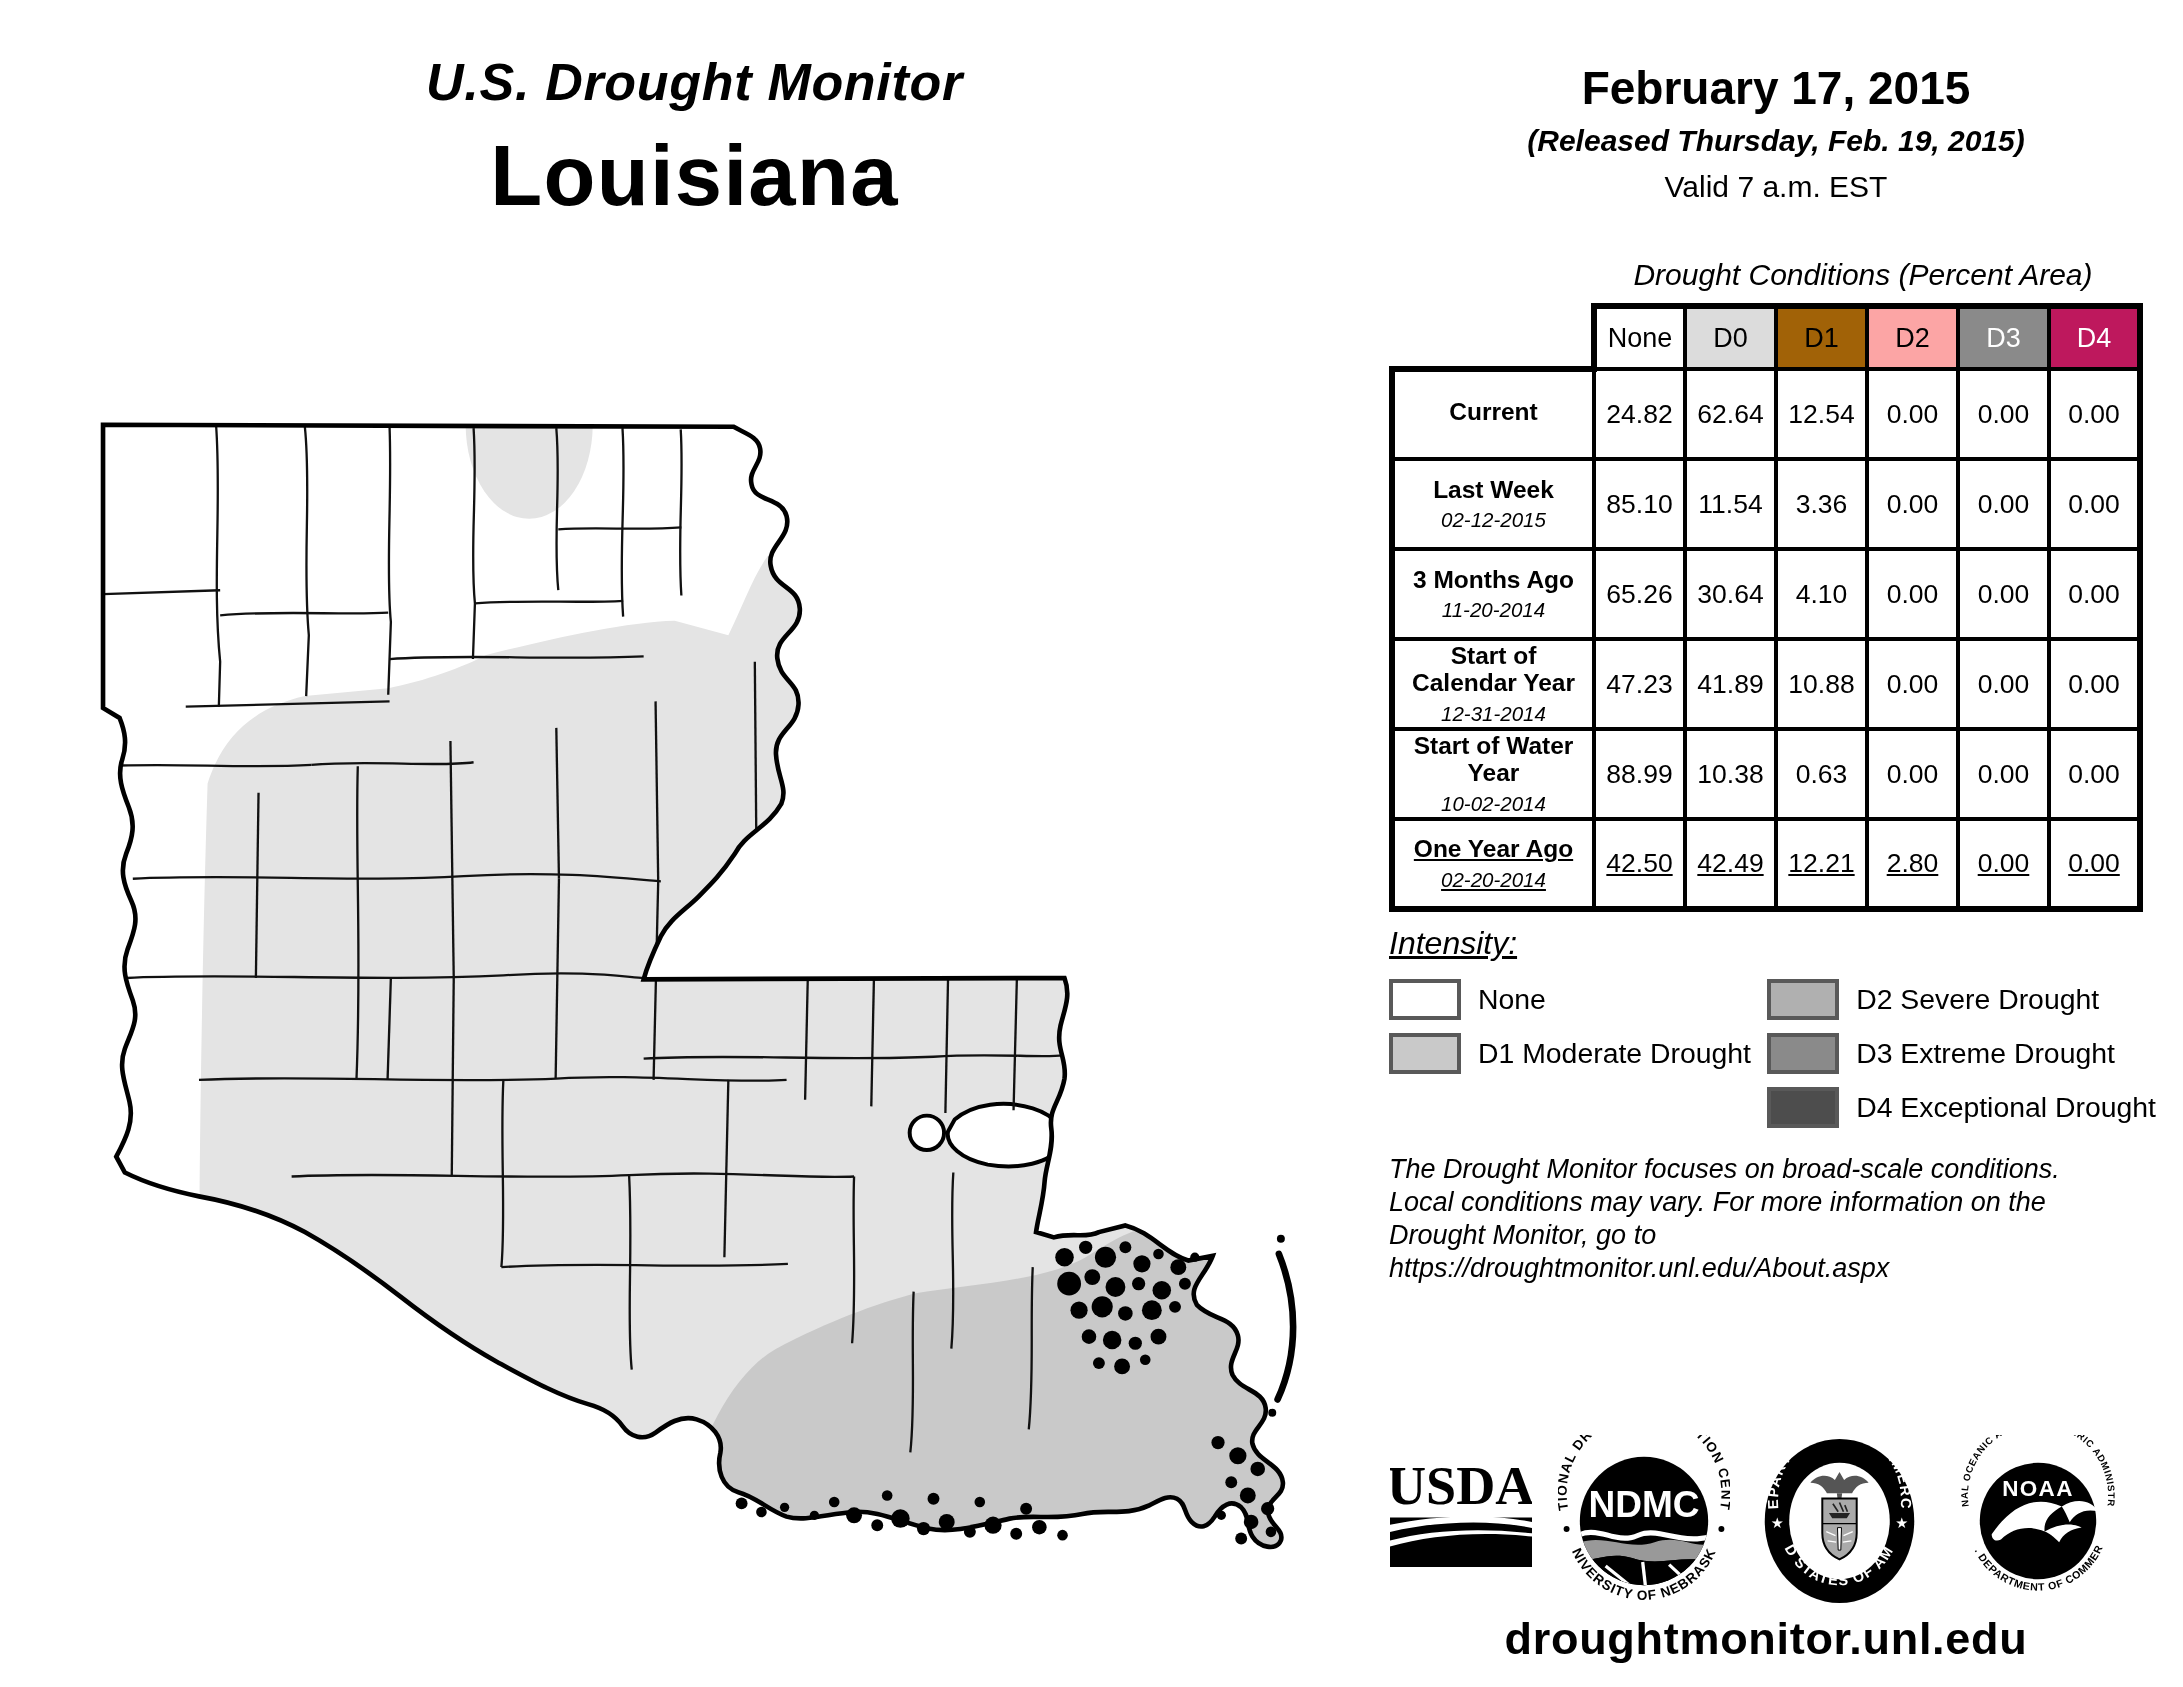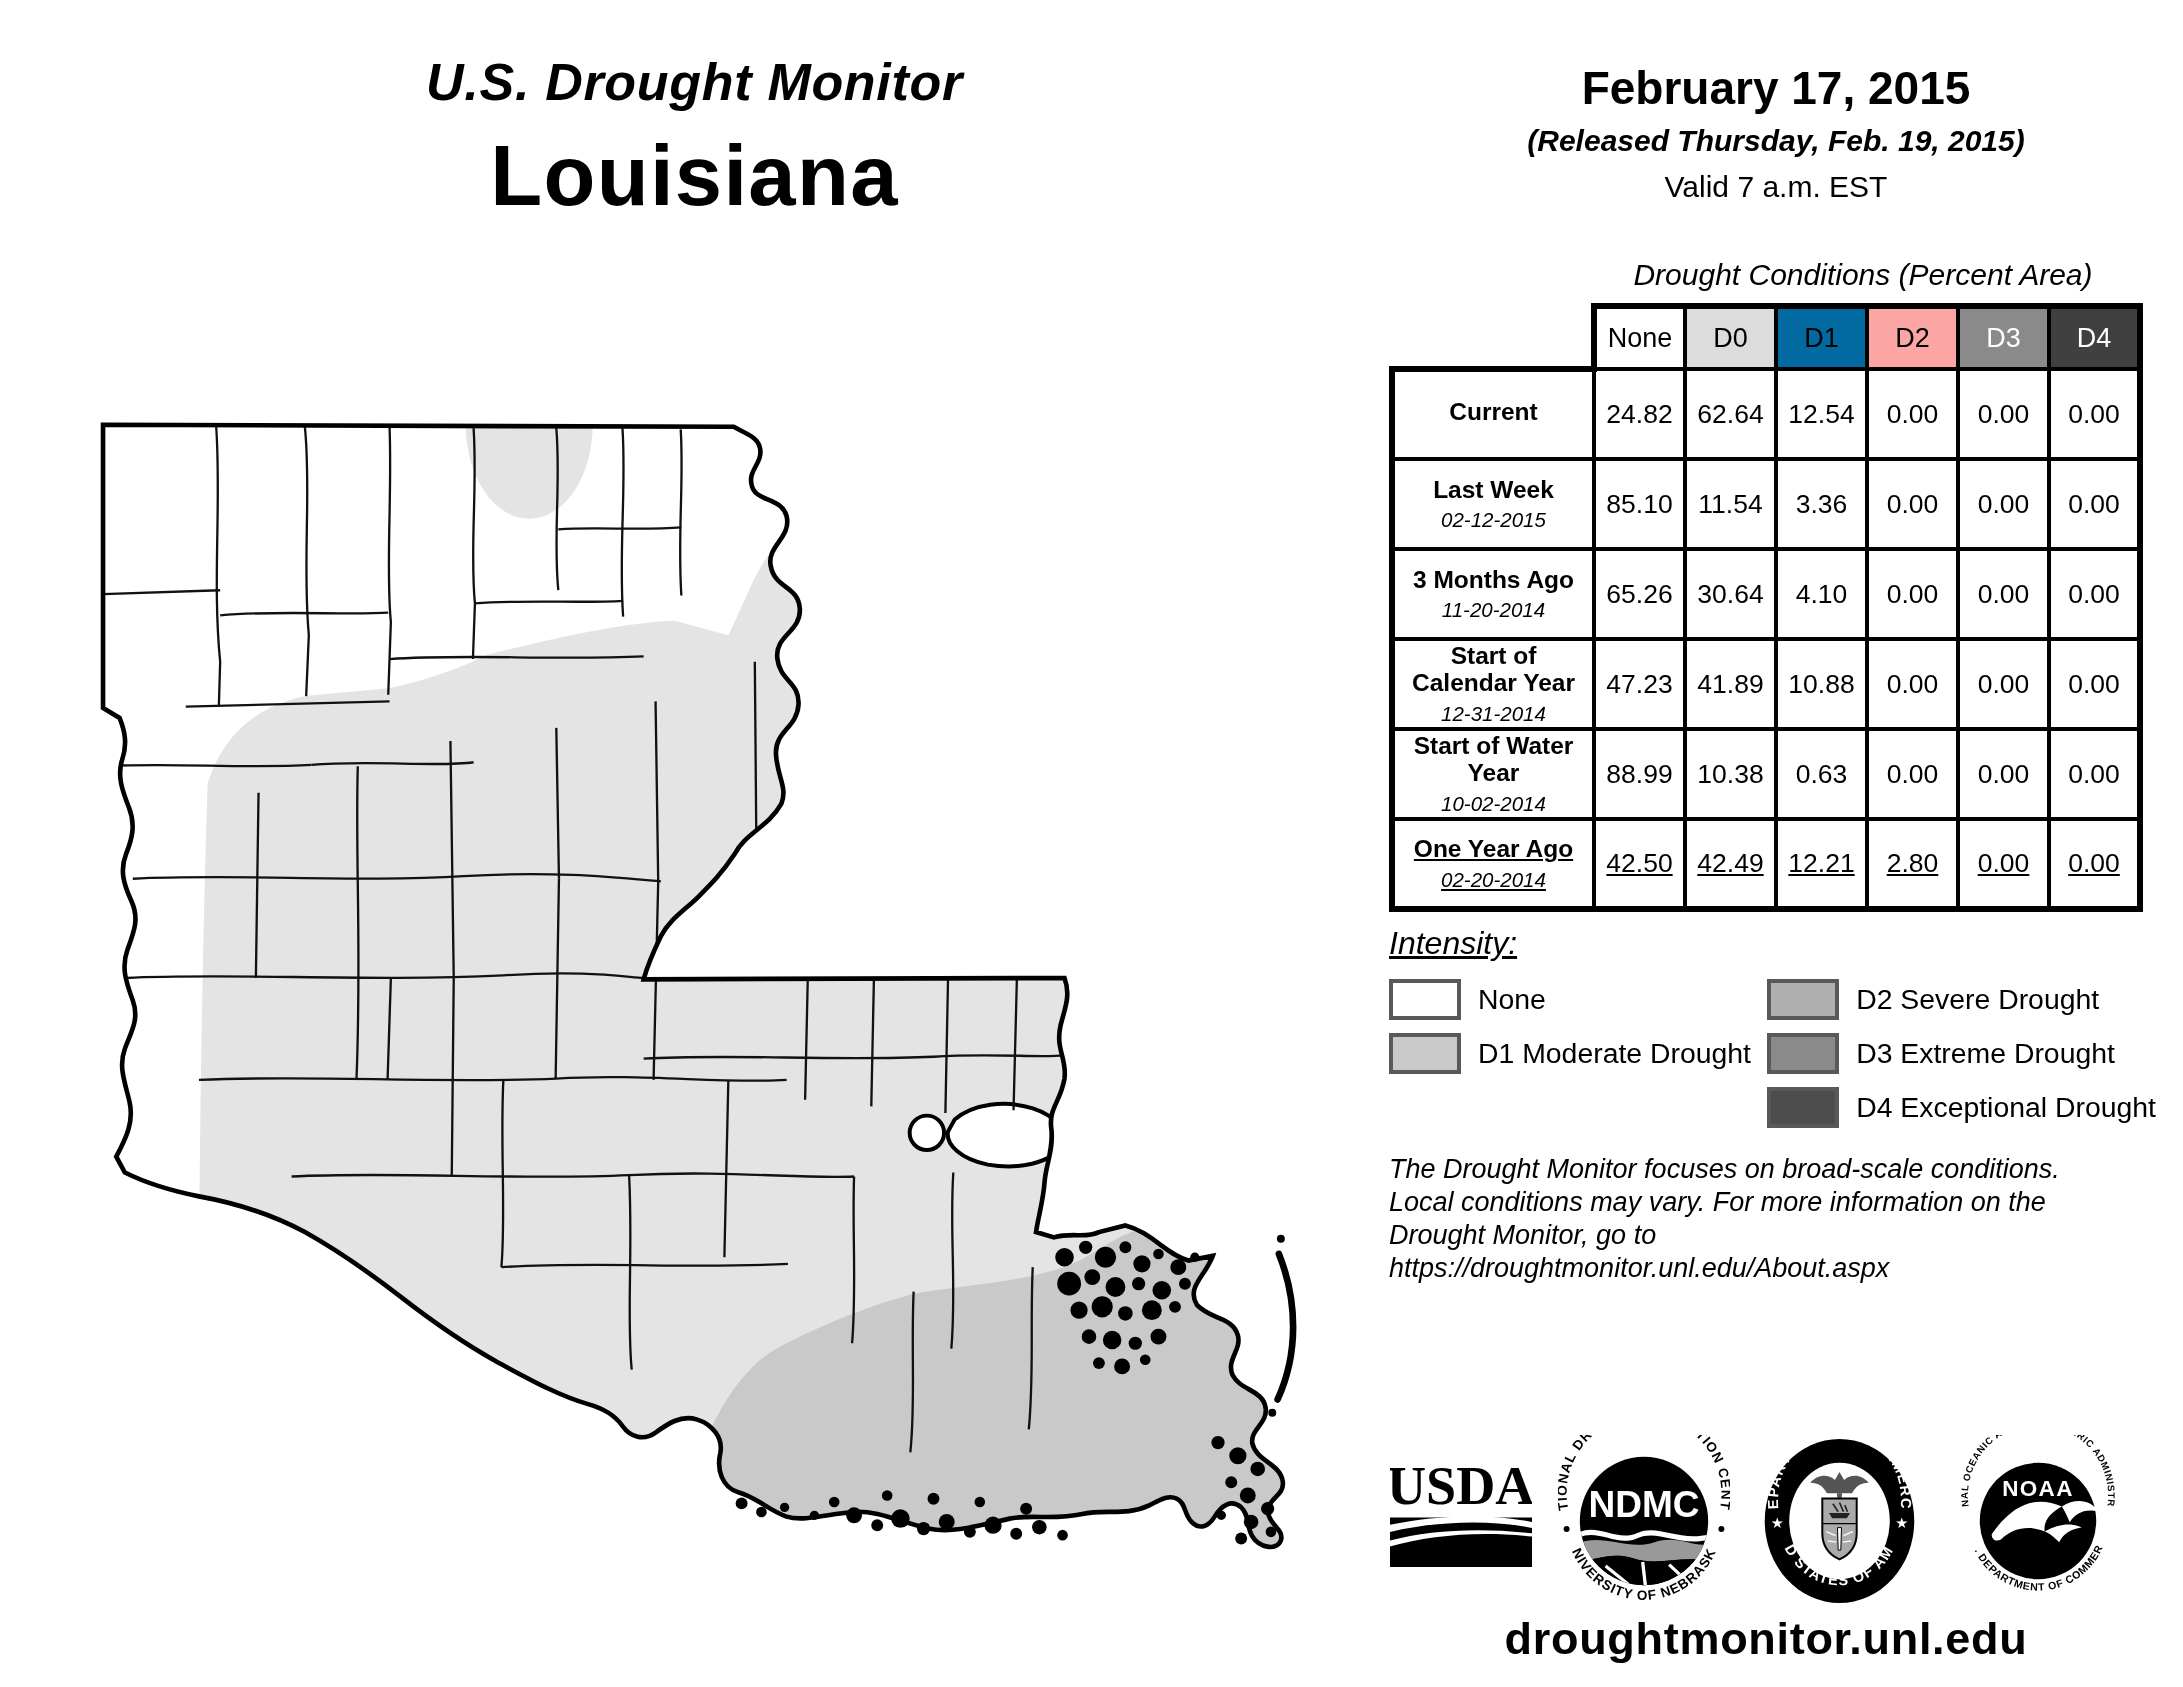--- a/index.html
+++ b/index.html
@@ -21,24 +21,24 @@
   table.dm col.lblc{width:202px;}
   table.dm col.datc{width:91px;}
   table.dm th, table.dm td{border:4px solid #000;text-align:center;vertical-align:middle;padding:0;}
   table.dm tr.hdr{height:63px;}
   table.dm tr.datarow{height:90px;}
   table.dm th{font-weight:normal;font-size:27px;}
   table.dm td.val{font-size:26.5px;}
   td.corner{border:none !important;background:#fff;}
   .h-none{background:#ffffff;}
   .h-d0{background:#dcdcdc;}
-  .h-d1{background:#0369a1;}
+  .h-d1{background:#a16207;}
   .h-d2{background:#fca5a5;}
   .h-d3{background:#8a8a8a;color:#fff;}
-  .h-d4{background:#404040;color:#fff;}
+  .h-d4{background:#be185d;color:#fff;}
   table.dm tr.hdr th{border-top-width:6.6px;}
   table.dm th.first{border-left-width:6.6px;}
   table.dm th.last, table.dm td.last{border-right-width:6.6px;}
   table.dm tr.lastrow td{border-bottom-width:6.6px;text-decoration:underline;}
   table.dm td.lbl{border-left-width:6.6px;}
   table.dm tr.firstrow td.lbl{border-top-width:6.6px;}
   .row-label{font-weight:bold;font-size:24.5px;line-height:1.12;max-width:165px;margin:0 auto;}
   .row-date{font-style:italic;font-size:20.5px;margin-top:5.3px;}
   
   .legend{position:absolute;left:1389px;top:925px;width:767px;}

